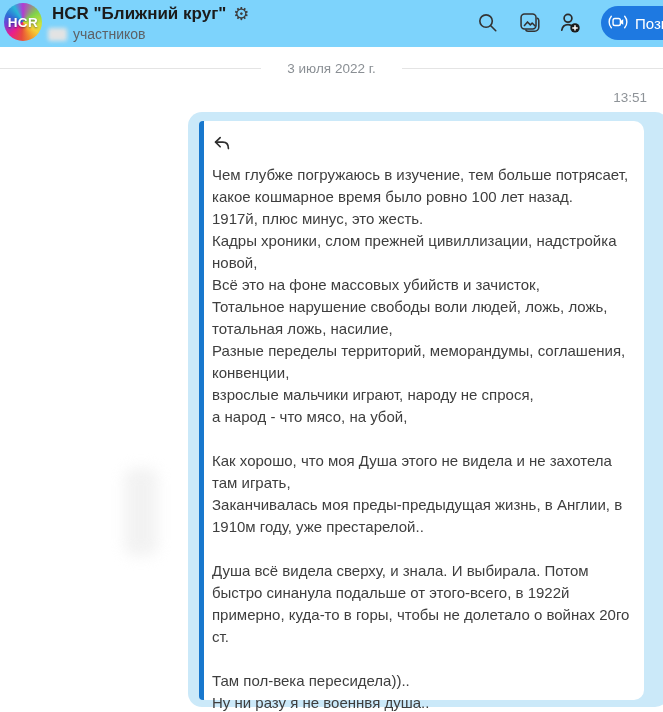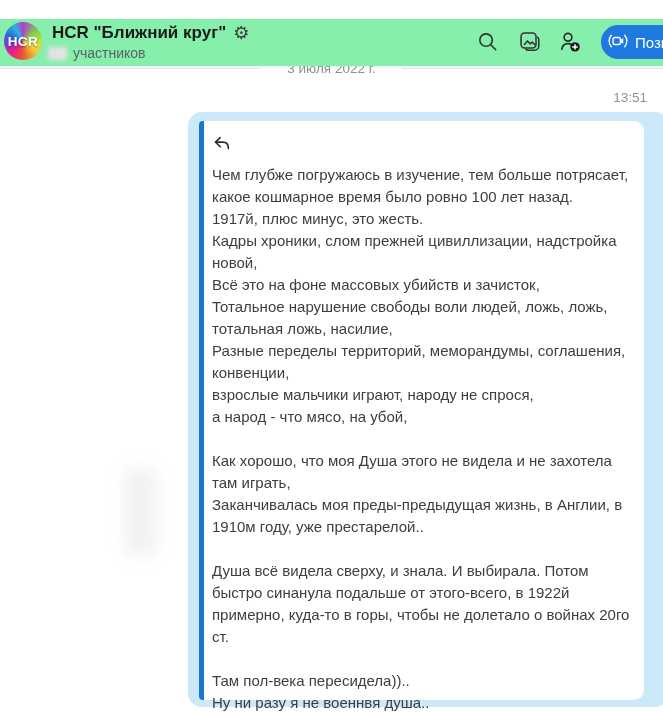--- a/index.html
+++ b/index.html
@@ -3,21 +3,21 @@
 <meta charset="utf-8">
 <style>
   html,body{margin:0;padding:0;}
   body{
     width:663px;height:712px;position:relative;overflow:hidden;
     background:#ffffff;
     font-family:"Liberation Sans","DejaVu Sans",sans-serif;
     -webkit-font-smoothing:antialiased;
   }
   
-  .header{position:absolute;top:0;left:0;right:0;height:47px;background:#86efac;z-index:5;margin-top:19px;}
+  .header{position:absolute;top:0;left:0;right:0;height:47px;background:#7dd3fc;z-index:5;}
   .avatar{
     position:absolute;left:4px;top:3px;width:38px;height:38px;border-radius:50%;
     background:conic-gradient(from 0deg,
       #b43ad1 0deg,#7fd34a 55deg,#c8e23c 95deg,#f4d03a 125deg,
       #f39c2b 150deg,#e74c3c 185deg,#e91e8c 225deg,#7a3bd6 260deg,
       #2e6fd6 295deg,#28b7d8 330deg,#b43ad1 360deg);
     display:flex;align-items:center;justify-content:center;
     color:#fff;font-weight:bold;font-size:13.5px;letter-spacing:.5px;
     text-shadow:0 1px 2px rgba(0,0,60,.45);cursor:pointer;
   }

